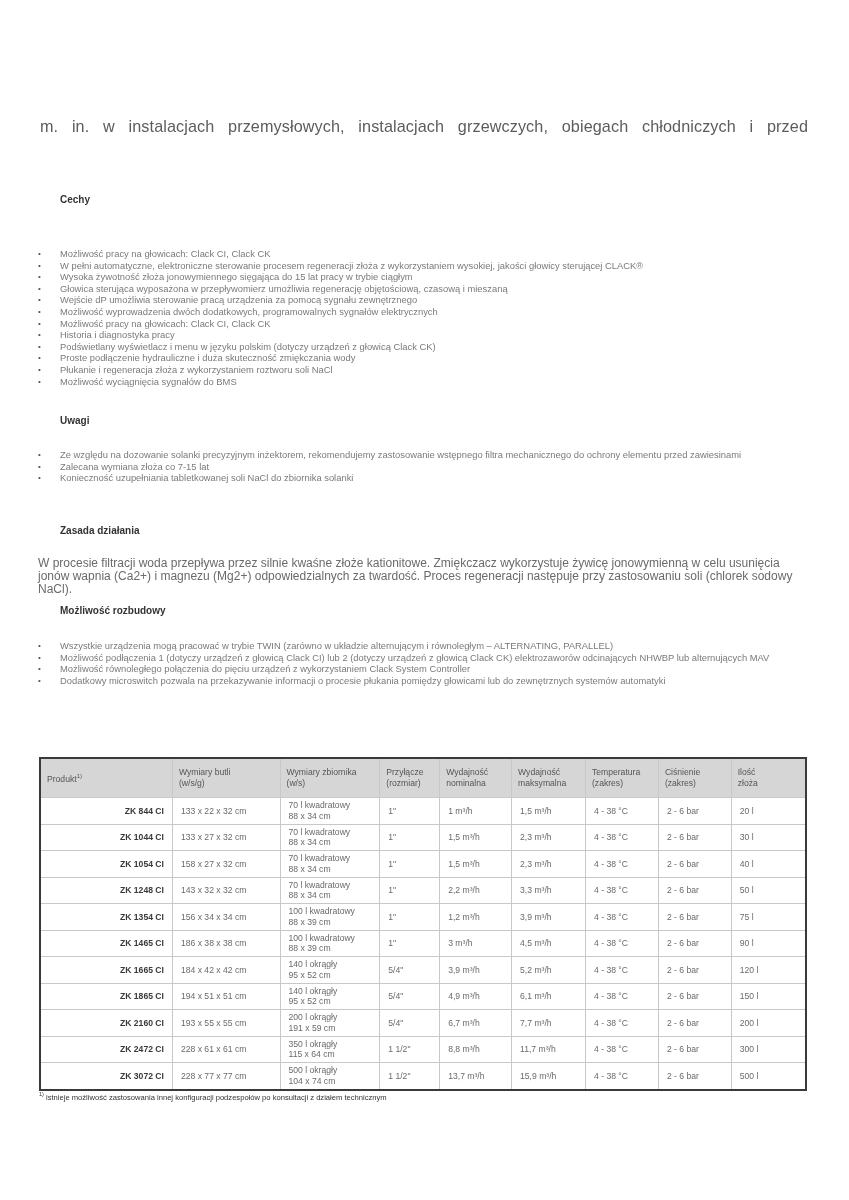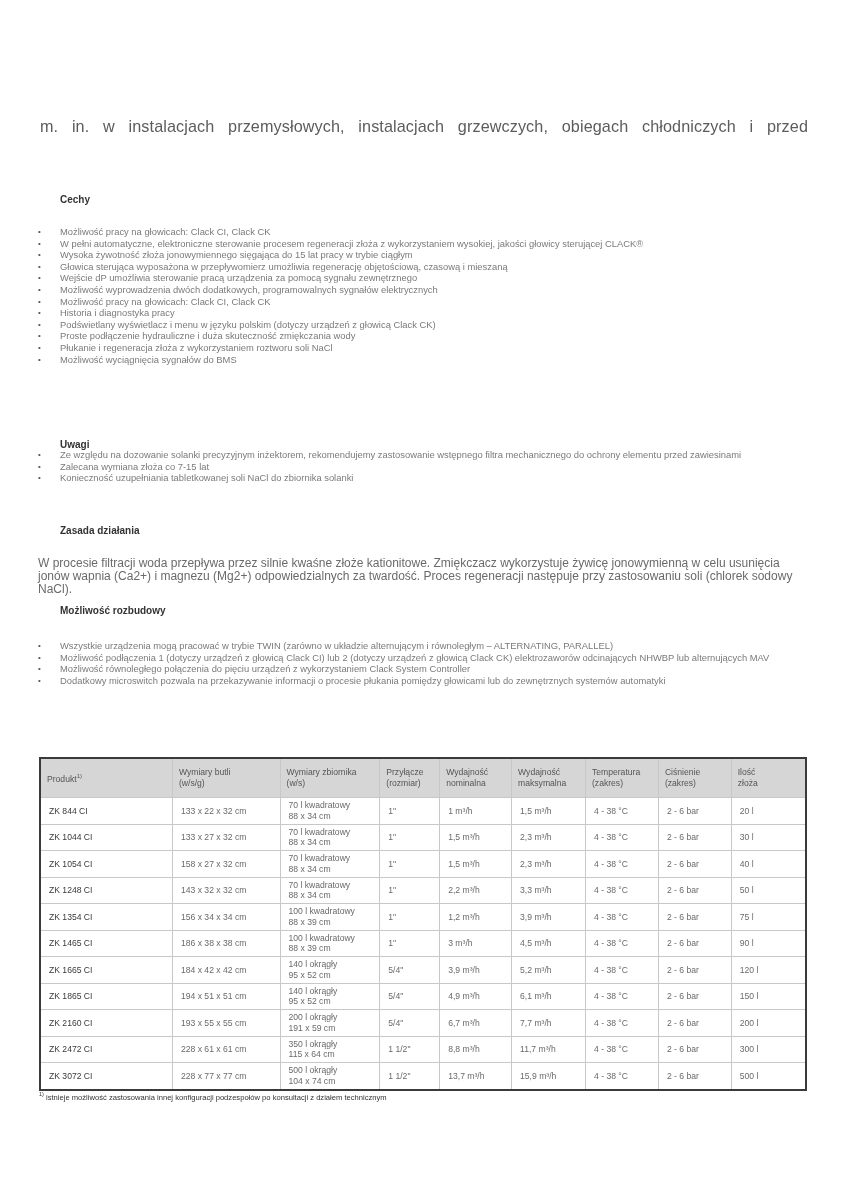--- a/index.html
+++ b/index.html
@@ -17,49 +17,49 @@
   .para { position: absolute; left: 38px; top: 557px; width: 770px;
           font-size: 12px; line-height: 13px; color: #6a6a6a; }
   table.spec { position: absolute; left: 39px; top: 757px; width: 768px;
                border-collapse: collapse; border: 2px solid #3a3a3a;
                font-size: 8.6px; color: #6a6a6a; }
   table.spec th { background: #d6d6d6; font-weight: normal; text-align: left;
                   vertical-align: middle; padding: 0 6px; height: 38px; color: #555;
                   border: 1px solid #c8c8c8; line-height: 11px; }
   table.spec td { border: 1px solid #c8c8c8; padding: 0 8px; height: 25.5px;
                   vertical-align: middle; line-height: 10.5px; }
-  table.spec td.prod { text-align: left; color: #3a3a3a; font-weight: normal; }
+  table.spec td.prod { text-align: right; color: #3a3a3a; font-weight: bold; }
   table.spec sup { font-size: 6px; }
   .footnote { position: absolute; left: 39px; top: 1091px; font-size: 7.6px; color: #333; }
   .footnote sup { font-size: 5.5px; }
 </style>
 </head>
 <body>
 
 <div class="intro">
   <span class="line">m. in. w instalacjach przemysłowych, instalacjach grzewczych, obiegach chłodniczych i przed</span>
 </div>
 
 <div class="heading" style="top:194px">Cechy</div>
-<ul class="blist" style="top:226px">
+<ul class="blist" style="top:248px">
   <li>Możliwość pracy na głowicach:  Clack CI, Clack CK</li>
   <li>W pełni automatyczne, elektroniczne sterowanie procesem regeneracji złoża z wykorzystaniem wysokiej, jakości głowicy sterującej CLACK®</li>
   <li>Wysoka żywotność złoża jonowymiennego sięgająca do 15 lat pracy w trybie ciągłym</li>
   <li>Głowica sterująca wyposażona w przepływomierz umożliwia regenerację objętościową, czasową i mieszaną</li>
   <li>Wejście dP umożliwia sterowanie pracą urządzenia za pomocą sygnału zewnętrznego</li>
   <li>Możliwość wyprowadzenia dwóch dodatkowych, programowalnych sygnałów elektrycznych</li>
   <li>Możliwość pracy na głowicach: Clack CI, Clack CK</li>
   <li>Historia i diagnostyka pracy</li>
   <li>Podświetlany wyświetlacz i menu w języku polskim (dotyczy urządzeń z głowicą Clack CK)</li>
   <li>Proste podłączenie hydrauliczne i duża skuteczność zmiękczania wody</li>
   <li>Płukanie i regeneracja złoża z wykorzystaniem roztworu soli NaCl</li>
   <li>Możliwość wyciągnięcia sygnałów do BMS</li>
 </ul>
 
-<div class="heading" style="top:439px">Uwagi</div>
+<div class="heading" style="top:415px">Uwagi</div>
 <ul class="blist" style="top:449px">
   <li>Ze względu na dozowanie solanki precyzyjnym inżektorem, rekomendujemy zastosowanie wstępnego filtra mechanicznego do ochrony elementu przed zawiesinami</li>
   <li>Zalecana wymiana złoża co 7-15 lat</li>
   <li>Konieczność uzupełniania tabletkowanej soli NaCl do zbiornika solanki</li>
 </ul>
 
 <div class="heading" style="top:525px">Zasada działania</div>
 <div class="para">W procesie filtracji woda przepływa przez silnie kwaśne złoże kationitowe. Zmiękczacz wykorzystuje żywicę jonowymienną w celu usunięcia jonów wapnia (Ca2+) i magnezu (Mg2+) odpowiedzialnych za twardość. Proces regeneracji następuje przy zastosowaniu soli (chlorek sodowy NaCl).</div>
 
 <div class="heading" style="top:605px">Możliwość rozbudowy</div>

